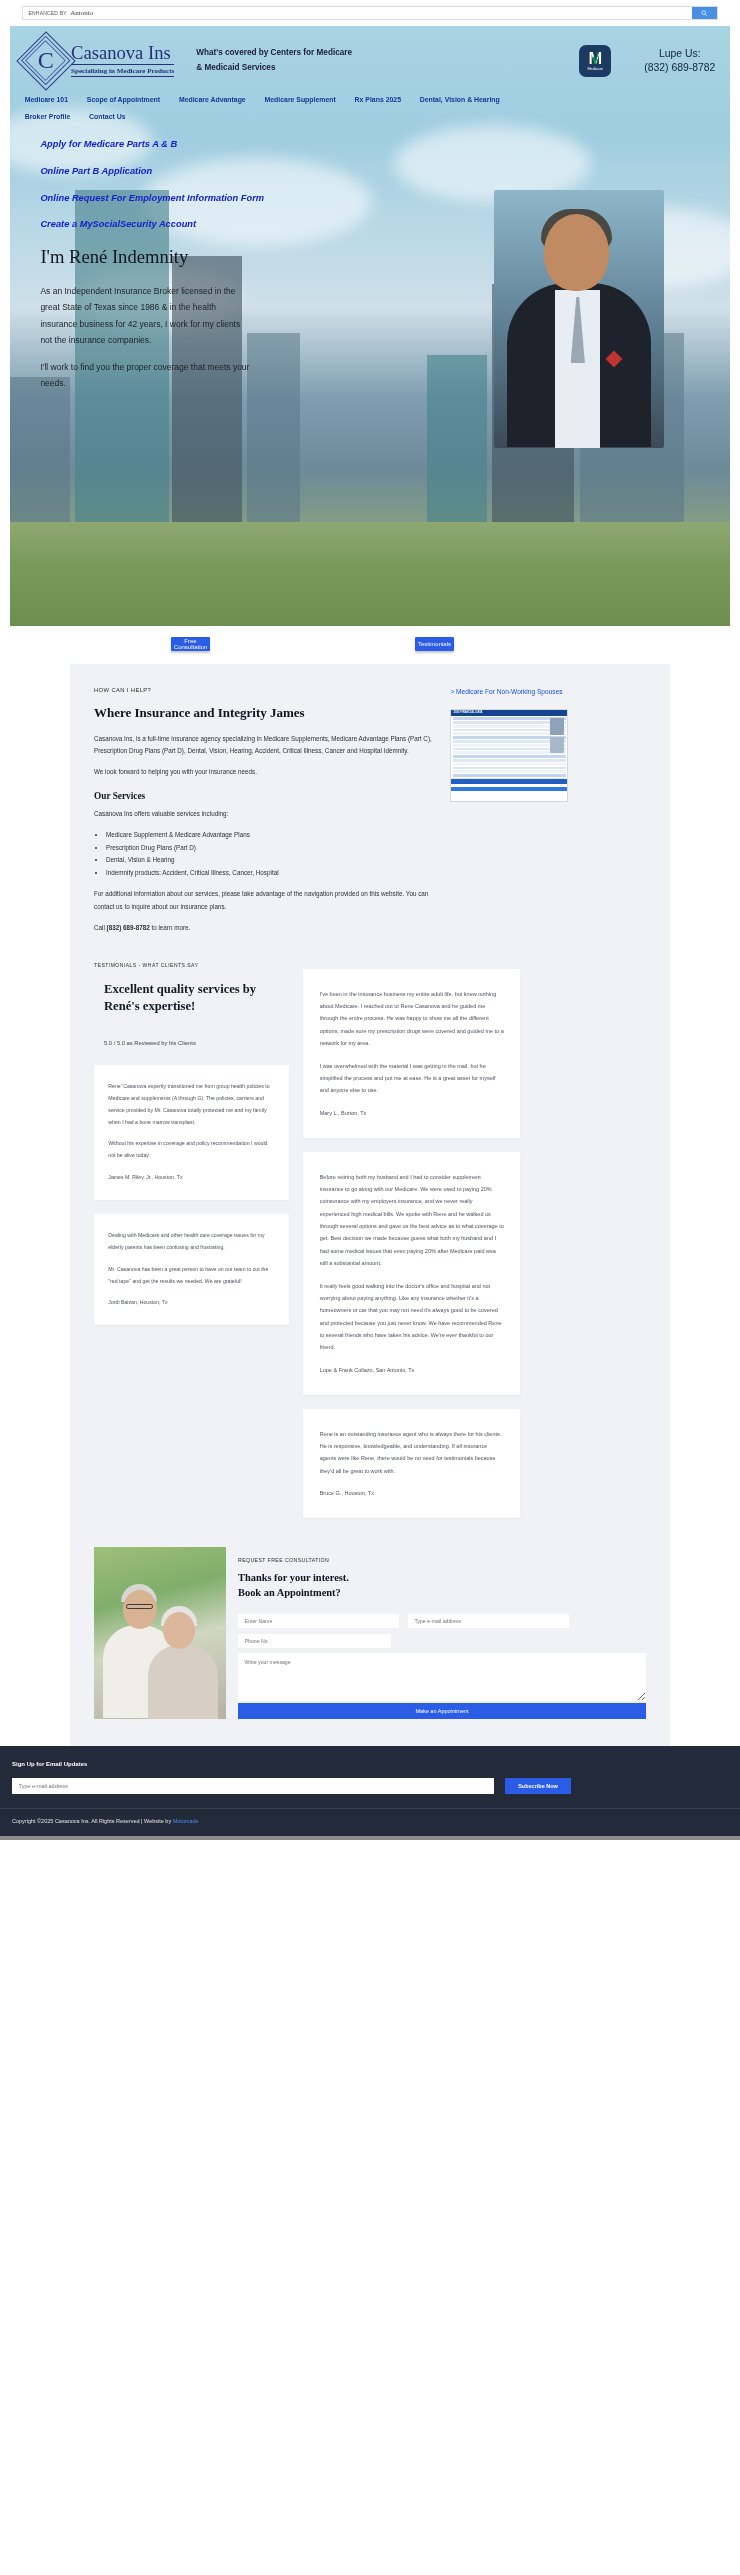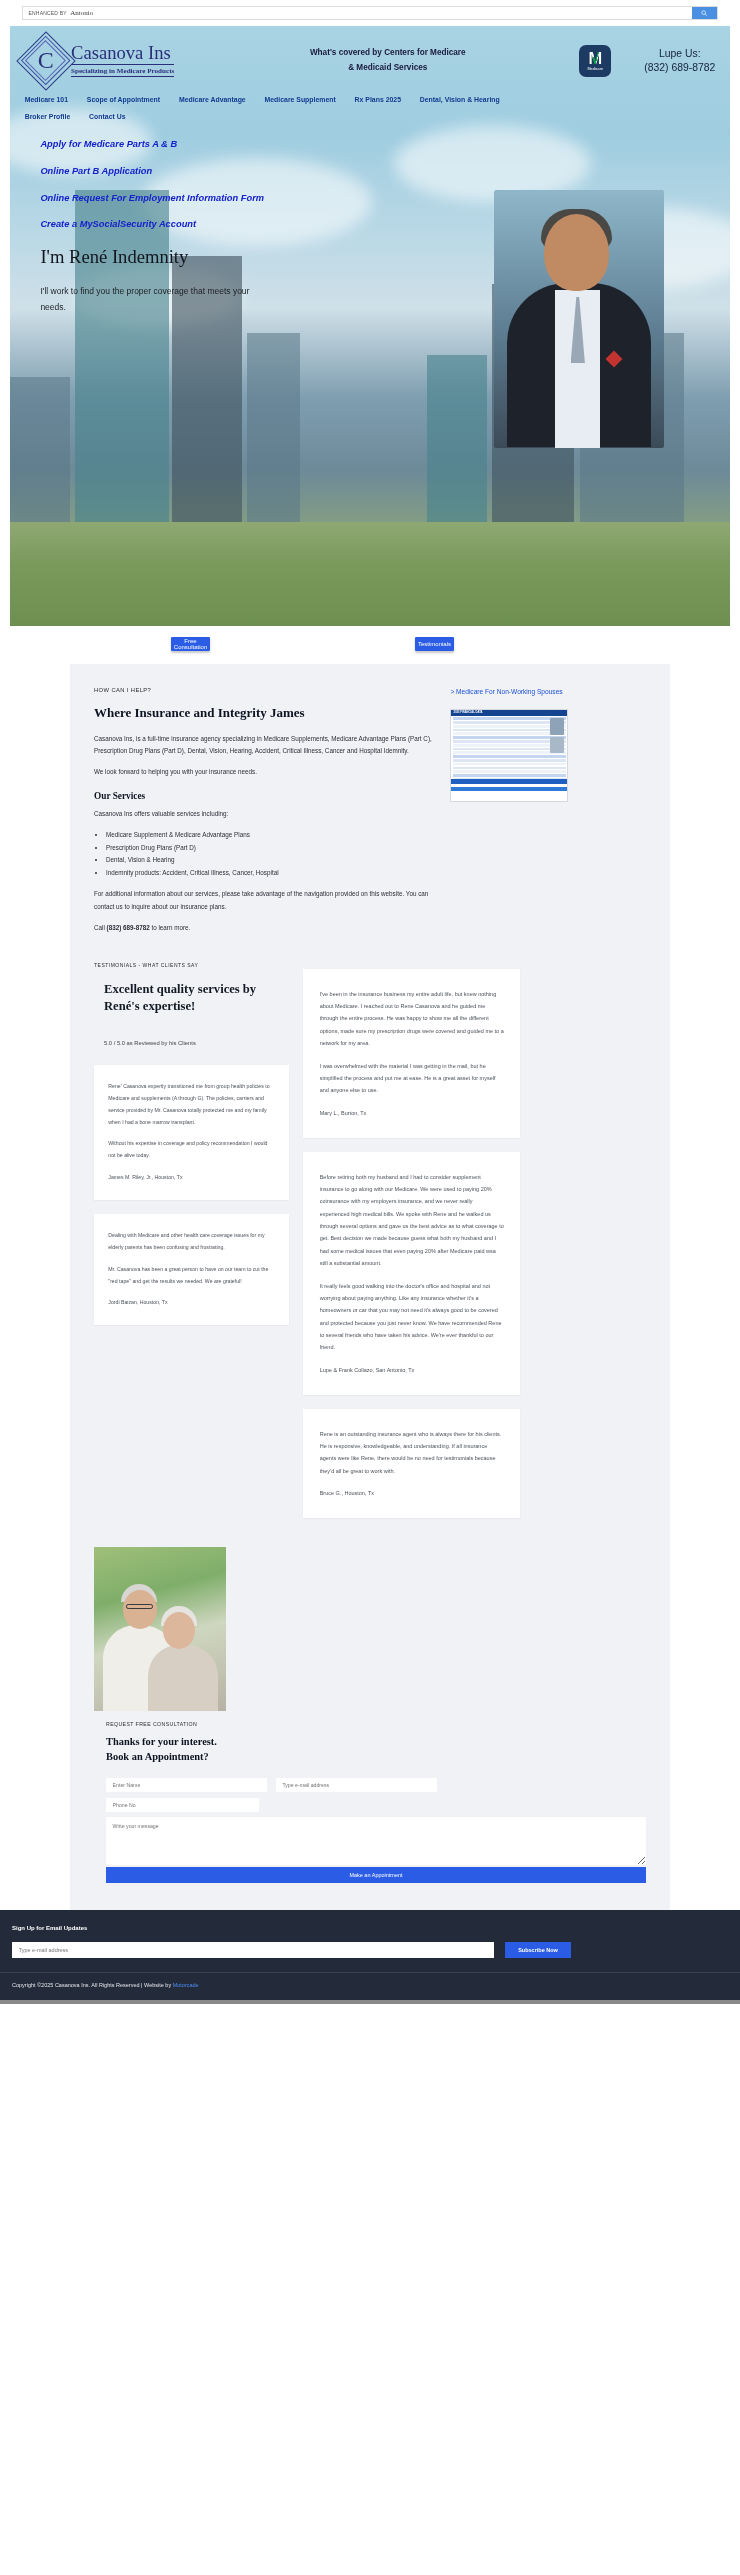--- a/index.html
+++ b/index.html
@@ -116,21 +116,21 @@
     font-family:"Liberation Serif", serif;
     font-weight: bold;
     font-size: 7.1px;
     color:#2b2f7a;
     padding-top: 2.2px;
     border-bottom: 0.5px solid #2b2f7a;
     padding-bottom: 1.6px;
   }
   .hero-covered {
     flex: 1;
-    text-align: center;
+    text-align: left;
     font-size: 8.2px;
     font-weight: bold;
     color: #1a1a3c;
     line-height: 1.75;
     padding-left: 22px;
   }
   .medicare-badge {
     width: 32px; height: 32px; border-radius: 7.1px;
     background: #1d3a63;
     display:flex; flex-direction:column; align-items:center; justify-content:center;
@@ -367,21 +367,20 @@
   .testi-card.wide { padding: 18.6px 16.4px; font-size: 5.5px; }
   .testi-card p { margin-bottom: 10px; }
   .testi-card .author { margin-bottom: 0; }
 
   
   .appt {
     margin: 14.3px 24px 0 24px;
     display: flex;
     align-items: stretch;
     padding-bottom: 22px;
-    flex-direction: column;
   }
   .appt-photo {
     width: 132px;
     min-height: 164px;
     background: linear-gradient(165deg,#9fbf7a 0%,#7fae6a 30%,#cfd7c0 55%,#b7b2a4 100%);
     position: relative;
     overflow: hidden;
     flex-shrink: 0;
   }
   .ap-h1 { position:absolute; left:28.5px; top:43px; width:34px; height:39px; border-radius:50%; background:#d9b193; }
@@ -545,20 +544,21 @@
 
   <div class="hero-links">
     <a href="#">Apply for Medicare Parts A &amp; B</a>
     <a href="#">Online Part B Application</a>
     <a href="#">Online Request For Employment Information Form</a>
     <a href="#">Create a MySocialSecurity Account</a>
   </div>
 
   <div class="hero-name">I'm René Indemnity</div>
   <div class="hero-para">
+    <p>As an Independent Insurance Broker licensed in the great State of Texas since 1986 &amp; in the health insurance business for 42 years, I work for my clients not the insurance companies.</p>
     <p>I'll work to find you the proper coverage that meets your needs.</p>
   </div>
 
   <div class="hero-portrait">
     <div class="hp-body"></div>
     <div class="hp-shirt"></div>
     <div class="hp-tie"></div>
     <div class="hp-hair"></div>
     <div class="hp-head"></div>
     <div class="hp-pocket"></div>

